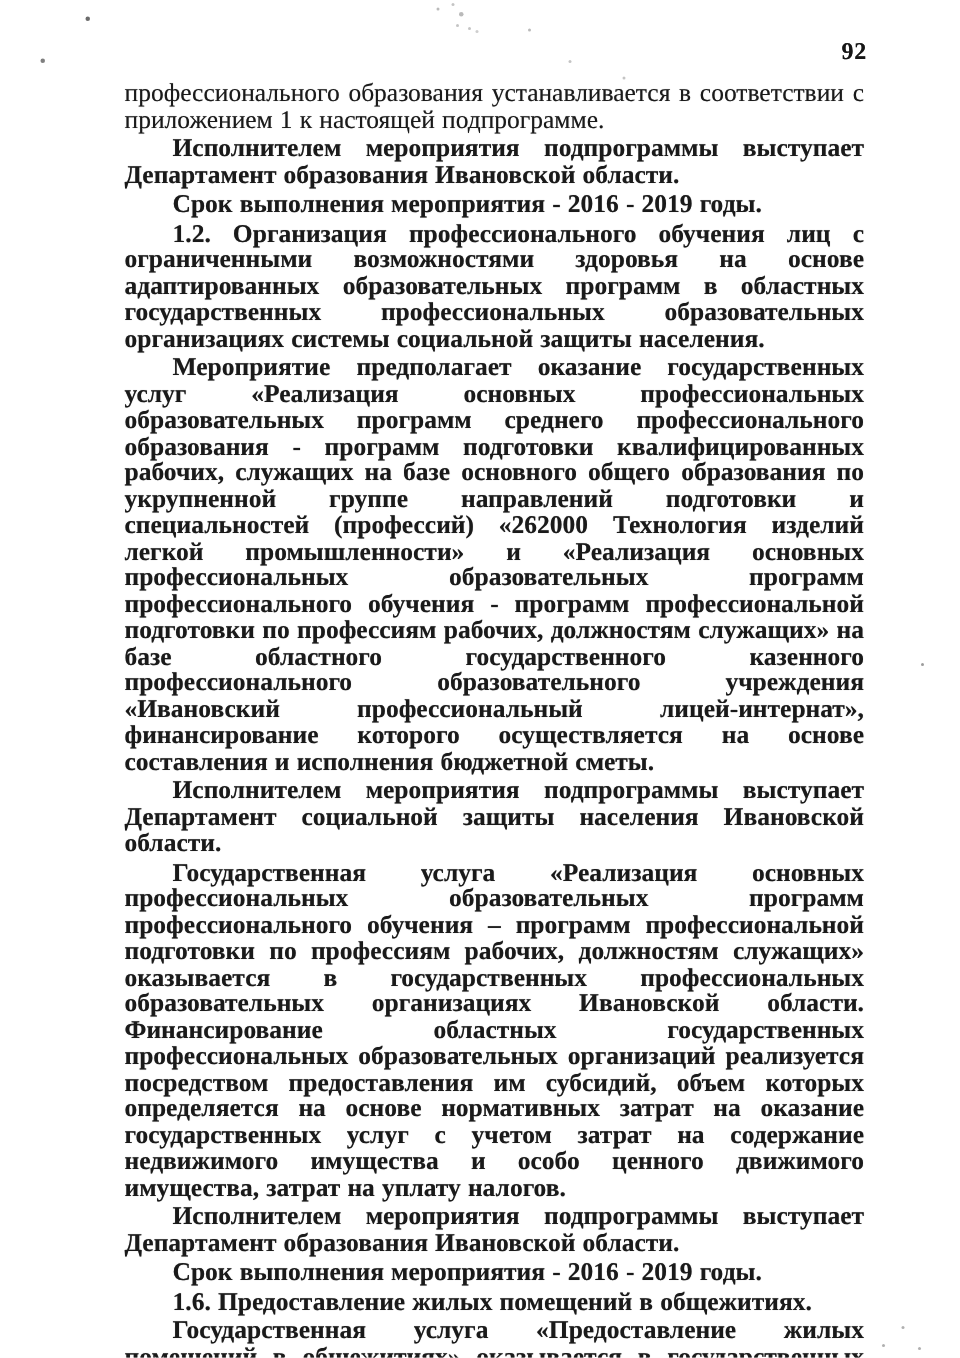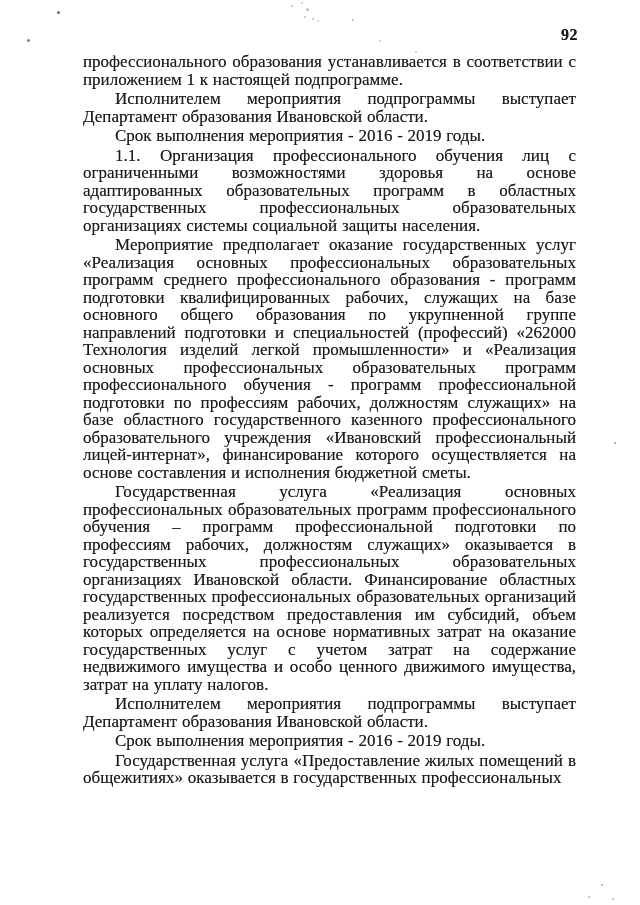--- a/index.html
+++ b/index.html
@@ -28,43 +28,45 @@
     top: 51px; left: 81px;
     width: 497px;
     color: #1a1a1a;
     font-size: 17px;
     line-height: 17.5px;
     text-align: justify;
     word-spacing: 0.5px;
     text-shadow: 0 0 0.45px rgba(25,25,25,0.55);
   }
   .para { margin: 2px; padding: 0; }
-  .para.indent { text-indent: 32px; }
+  .para.indent { text-indent: 32px; font-weight: bold; }
   .speck {
     position: absolute;
     background: #3a3a3a;
     border-radius: 50%;
     pointer-events: none;
   }
 </style>
 </head>
 <body>
 
 <div class="page">
   <div class="page-number">92</div>
 
   <div class="body-text" id="paragraphs-container">
       <p class="para">профессионального образования устанавливается в соответствии с приложением 1 к настоящей подпрограмме.</p>
       <p class="para indent">Исполнителем мероприятия подпрограммы выступает Департамент образования Ивановской области.</p>
       <p class="para indent">Срок выполнения мероприятия - 2016 - 2019 годы.</p>
-      <p class="para indent">1.1. Организация профессионального обучения лиц с ограниченными возможностями здоровья на основе адаптированных образовательных программ в областных государственных профессиональных образовательных организациях системы социальной защиты населения.</p>
+      <p class="para indent">1.2. Организация профессионального обучения лиц с ограниченными возможностями здоровья на основе адаптированных образовательных программ в областных государственных профессиональных образовательных организациях системы социальной защиты населения.</p>
       <p class="para indent">Мероприятие предполагает оказание государственных услуг «Реализация основных профессиональных образовательных программ среднего профессионального образования - программ подготовки квалифицированных рабочих, служащих на базе основного общего образования по укрупненной группе направлений подготовки и специальностей (профессий) «262000 Технология изделий легкой промышленности» и «Реализация основных профессиональных образовательных программ профессионального обучения - программ профессиональной подготовки по профессиям рабочих, должностям служащих» на базе областного государственного казенного профессионального образовательного учреждения «Ивановский профессиональный лицей-интернат», финансирование которого осуществляется на основе составления и исполнения бюджетной сметы.</p>
+      <p class="para indent">Исполнителем мероприятия подпрограммы выступает Департамент социальной защиты населения Ивановской области.</p>
       <p class="para indent">Государственная услуга «Реализация основных профессиональных образовательных программ профессионального обучения – программ профессиональной подготовки по профессиям рабочих, должностям служащих» оказывается в государственных профессиональных образовательных организациях Ивановской области. Финансирование областных государственных профессиональных образовательных организаций реализуется посредством предоставления им субсидий, объем которых определяется на основе нормативных затрат на оказание государственных услуг с учетом затрат на содержание недвижимого имущества и особо ценного движимого имущества, затрат на уплату налогов.</p>
       <p class="para indent">Исполнителем мероприятия подпрограммы выступает Департамент образования Ивановской области.</p>
       <p class="para indent">Срок выполнения мероприятия - 2016 - 2019 годы.</p>
+      <p class="para indent">1.6. Предоставление жилых помещений в общежитиях.</p>
       <p class="para indent">Государственная услуга «Предоставление жилых помещений в общежитиях» оказывается в государственных профессиональных</p>
     </div>
 
   <div id="specks-container">
       <div class="speck" style="left: 57px; top: 11px; width: 3px; height: 3px; opacity: 0.75;"></div>
       <div class="speck" style="left: 27px; top: 39px; width: 3px; height: 3px; opacity: 0.65;"></div>
       <div class="speck" style="left: 291px; top: 5px; width: 2px; height: 2px; opacity: 0.35;"></div>
       <div class="speck" style="left: 301px; top: 2px; width: 2px; height: 2px; opacity: 0.3;"></div>
       <div class="speck" style="left: 306px; top: 8px; width: 3px; height: 3px; opacity: 0.35;"></div>
       <div class="speck" style="left: 304px; top: 16px; width: 2px; height: 2px; opacity: 0.3;"></div>

